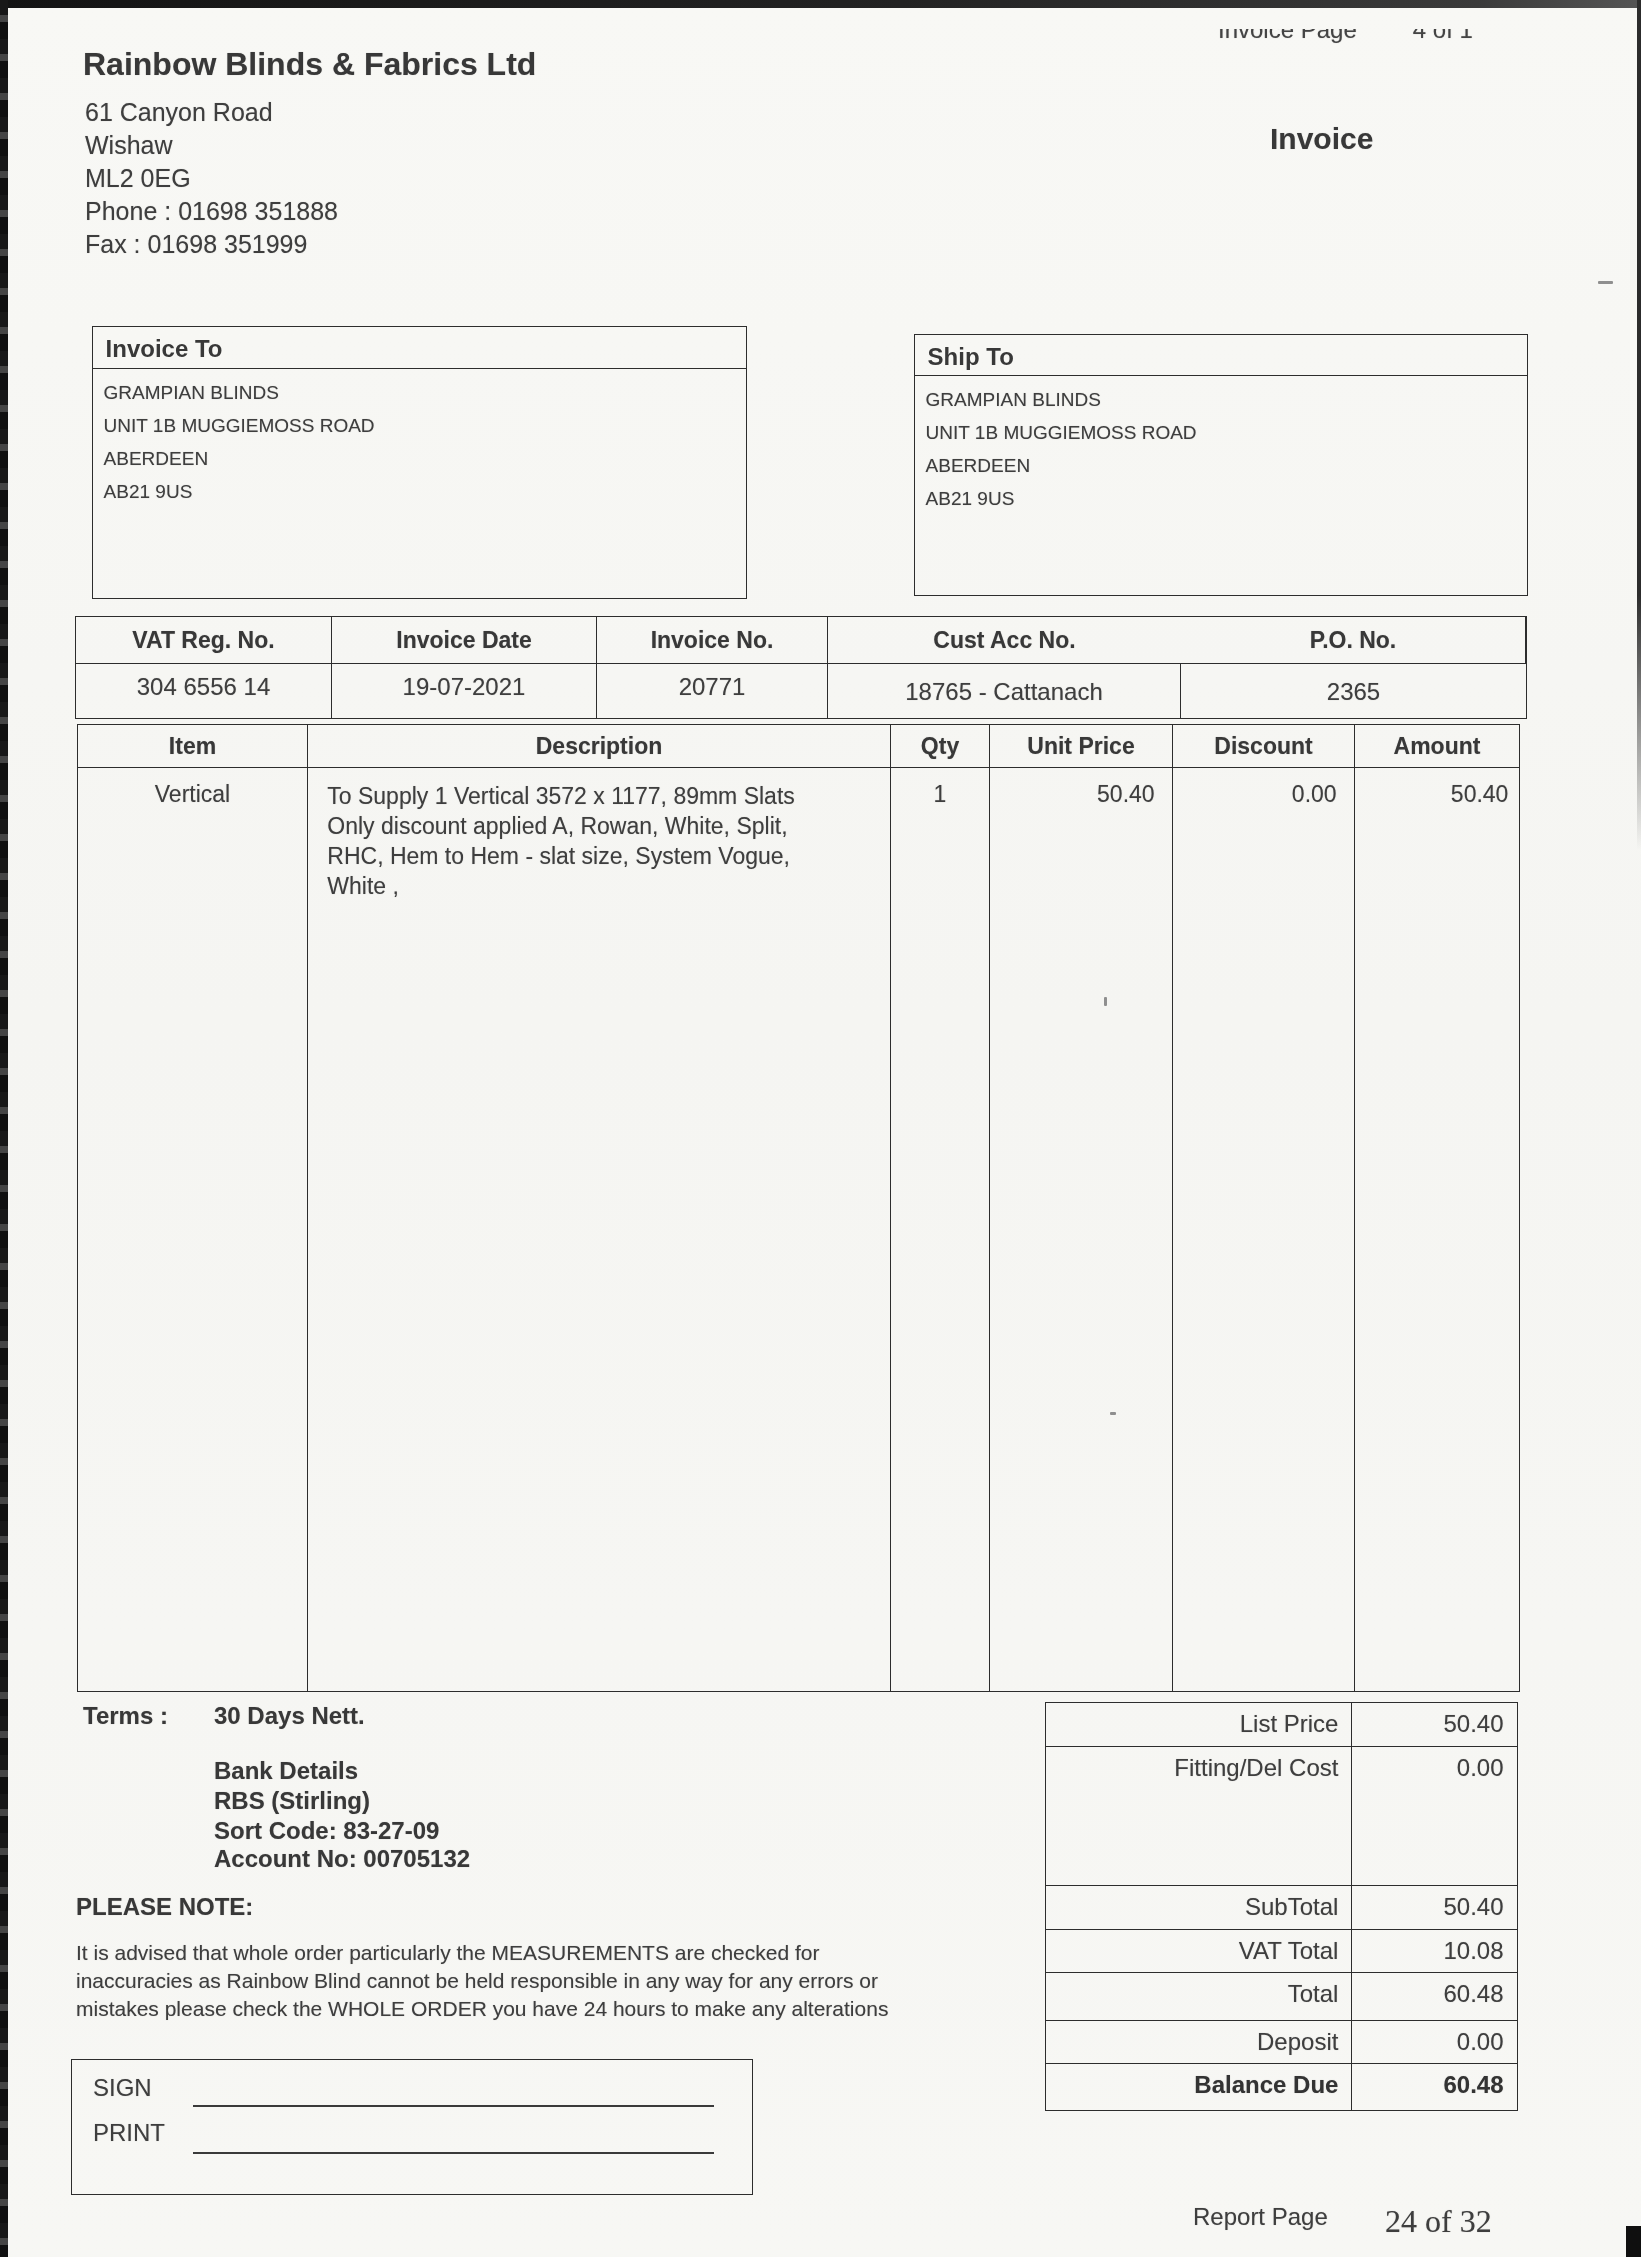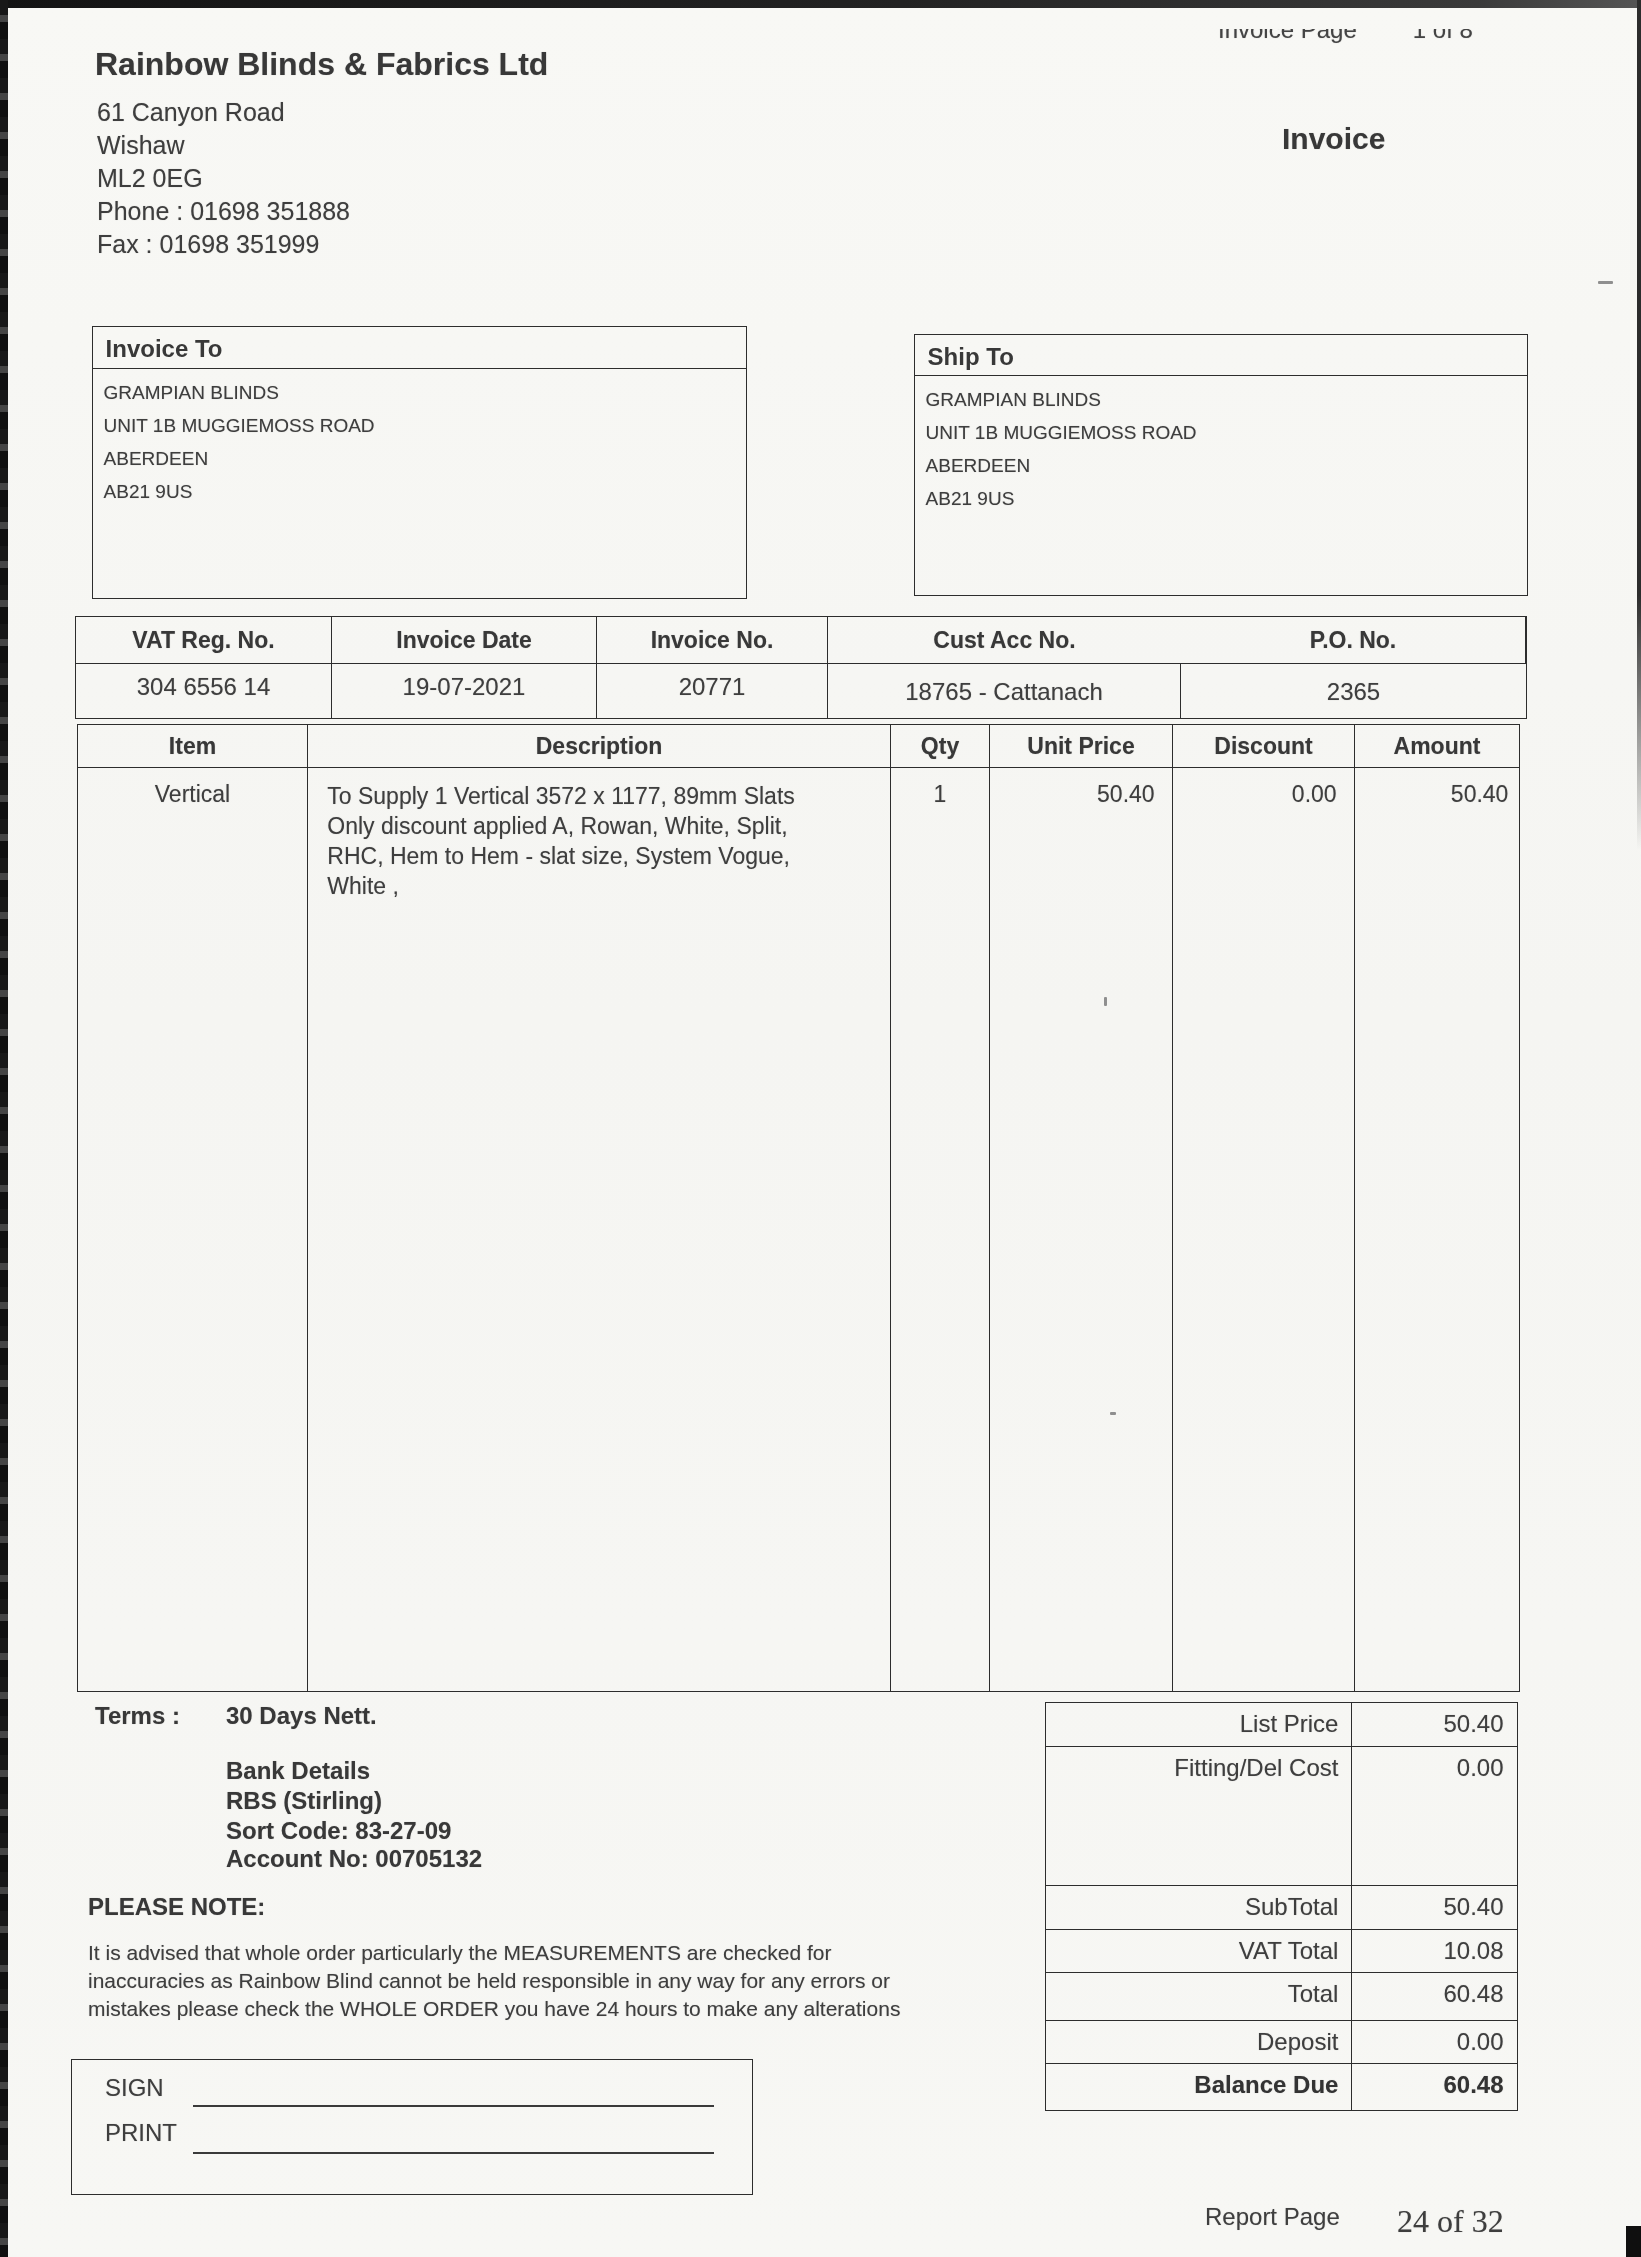--- a/index.html
+++ b/index.html
@@ -2,21 +2,21 @@
 <html><head>
 <meta charset="utf-8">
 <style>
   html,body{margin:0;padding:0;background:#e9e9e7;}
   .page{
     position:relative;width:1641px;height:2257px;overflow:hidden;
     background:linear-gradient(180deg,#f8f8f5 0%,#f5f5f2 45%,#f7f7f4 100%);
     font-family:"Liberation Sans", sans-serif;color:#3e3e3e;
   }
   .page *{box-sizing:border-box;}
-  .txt{position:absolute;white-space:nowrap;text-shadow:0 0 1px rgba(70,70,70,.35);margin-left:12px;}
+  .txt{position:absolute;white-space:nowrap;text-shadow:0 0 1px rgba(70,70,70,.35);}
   .b{font-weight:bold;color:#383838;}
   
   .art-top{position:absolute;left:0;top:0;width:1641px;height:7.7px;
     background:linear-gradient(to right,#141414,#232323 55%,#3a3a3a 90%,#555);}
   .art-left{position:absolute;left:0;top:0;width:7.7px;height:2257px;
     background:repeating-linear-gradient(to bottom,#181818 0 15.4px,#454545 15.4px 22px,#101010 22px 39px);}
   .art-right{position:absolute;left:1637px;top:0;width:4.8px;height:850px;
     background:linear-gradient(to bottom,#2c2c2c 70%,rgba(44,44,44,0));}
   .art-corner{position:absolute;left:1626px;top:2226px;width:15.4px;height:31px;background:#0f0f0f;}
   .speck{position:absolute;background:#8f8f8f;border-radius:1px;}
@@ -78,21 +78,21 @@
 
   <div class="txt b" style="left:83px;top:46px;font-size:32px;">Rainbow Blinds &amp; Fabrics Ltd</div>
   <div class="txt" style="left:85px;top:98px;font-size:25px;">61 Canyon Road</div>
   <div class="txt" style="left:85px;top:131px;font-size:25px;">Wishaw</div>
   <div class="txt" style="left:85px;top:164px;font-size:25px;">ML2 0EG</div>
   <div class="txt" style="left:85px;top:197px;font-size:25px;">Phone : 01698 351888</div>
   <div class="txt" style="left:85px;top:230px;font-size:25px;">Fax : 01698 351999</div>
 
   <div class="clipwrap">
     <div class="inner">
-      <span>Invoice Page</span><span class="gap"></span><span>1 of 8</span>
+      <span>Invoice Page</span><span class="gap"></span><span>4 of 1</span>
     </div>
   </div>
 
   <div class="txt b" style="left:1270px;top:122px;font-size:30px;">Invoice</div>
 
   <div class="addr-box" style="left:92px;top:326px;width:655px;height:273px;">
     <div class="addr-head">Invoice To</div>
     <div class="addr-lines">
       <div>GRAMPIAN BLINDS</div>
       <div>UNIT 1B MUGGIEMOSS ROAD</div>

